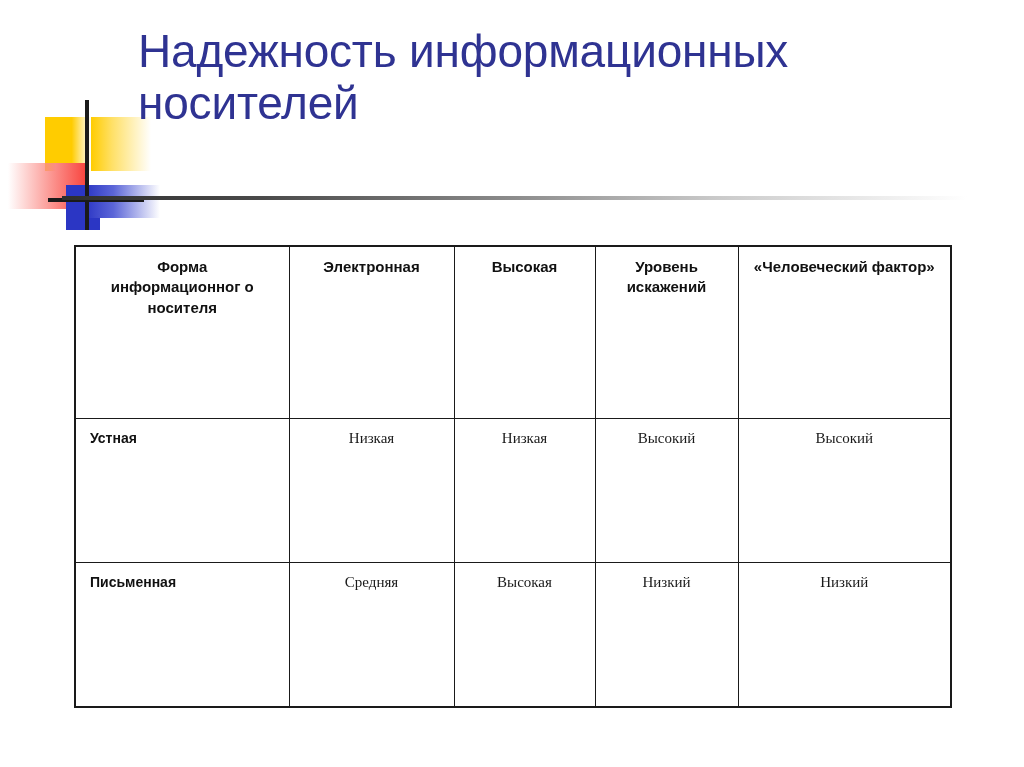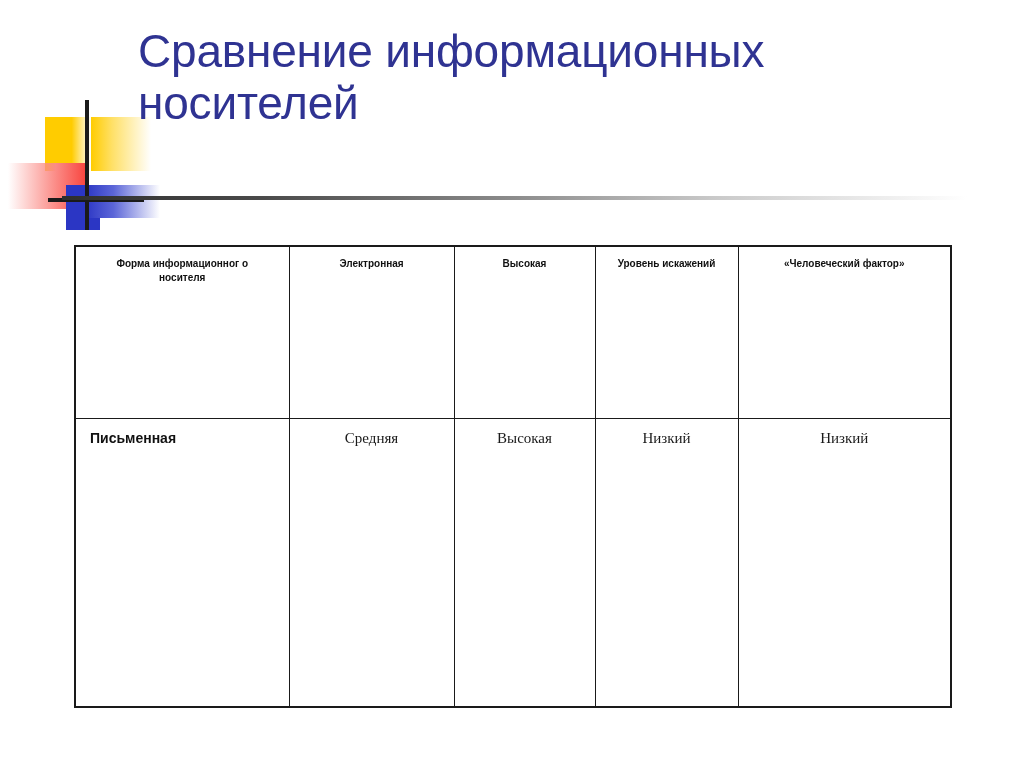--- a/index.html
+++ b/index.html
@@ -129,21 +129,21 @@
   }
   table.cmp-table td,
   table.cmp-table th {
     border: 1px solid #1a1a1a;
     vertical-align: top;
     padding: 10px 6px 6px 6px;
     background: #ffffff;
   }
   table.cmp-table thead th {
     font-family: "Liberation Sans", sans-serif;
-    font-size: 10px;
+    font-size: 15px;
     font-weight: bold;
     color: #111111;
     text-align: center;
     line-height: 1.35;
   }
   table.cmp-table thead th.col-form {
     padding-left: 28px;
     padding-right: 28px;
   }
   table.cmp-table tbody td {
@@ -181,21 +181,21 @@
     <div class="orn-yellow-tail"></div>
     <div class="orn-red"></div>
     <div class="orn-blue"></div>
     <div class="orn-blue-tail"></div>
     <div class="orn-vline"></div>
     <div class="orn-hline-short"></div>
   </div>
 
   <div class="title-rule"></div>
 
-  <h1 class="slide-title">Сравнение информационных носителей</h1>
+  <h1 class="slide-title">Надежность информационных носителей</h1>
 
   <div class="cmp-table-wrap">
     <table class="cmp-table">
       <colgroup>
         <col class="c0">
           <col class="c1">
           <col class="c2">
           <col class="c3">
           <col class="c4">
       </colgroup>
@@ -203,20 +203,27 @@
         <tr class="hdr-row">
           <th class="col-form">Форма информационног о носителя</th>
           <th>Электронная</th>
           <th>Высокая</th>
           <th>Уровень искажений</th>
           <th>«Человеческий фактор»</th>
         </tr>
       </thead>
       <tbody>
         <tr class="body-row">
+          <td class="rowhead">Устная</td>
+          <td>Низкая</td>
+          <td>Низкая</td>
+          <td>Высокий</td>
+          <td>Высокий</td>
+        </tr>
+        <tr class="body-row">
           <td class="rowhead">Письменная</td>
           <td>Средняя</td>
           <td>Высокая</td>
           <td>Низкий</td>
           <td>Низкий</td>
         </tr>
       </tbody>
     </table>
   </div>
 

